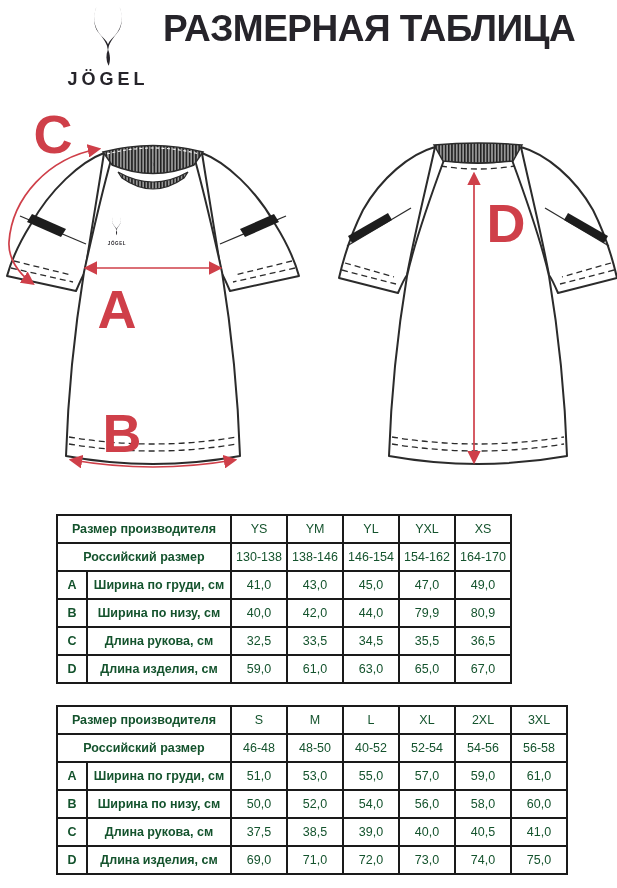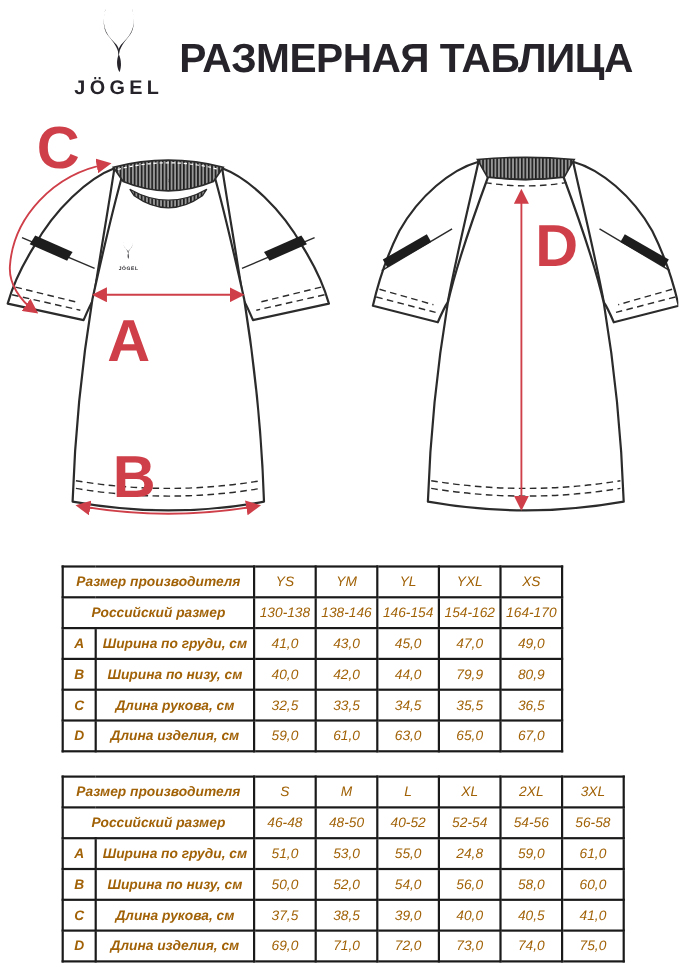--- a/index.html
+++ b/index.html
@@ -2,37 +2,37 @@
 <html><head>
 <meta charset="utf-8">
 <style>
   html,body{margin:0;padding:0;background:#ffffff;}
   .page{position:relative;width:617px;height:888px;background:#fff;overflow:hidden;
         font-family:"Liberation Sans",sans-serif;color:#2b2a2e;}
   
   .brand{position:absolute;left:48px;top:6px;width:120px;text-align:center;}
   .brand svg{display:block;margin:0 auto;}
   .brand-text{font-size:18px;font-weight:700;letter-spacing:4px;color:#26242a;margin-top:1px;}
-  .title{position:absolute;left:163px;top:32px;font-size:37px;font-weight:700;
+  .title{position:absolute;left:163px;top:8px;font-size:37px;font-weight:700;
          letter-spacing:-0.5px;color:#26242a;white-space:nowrap;}
   
   .diagram{position:absolute;left:0;top:95px;}
   .shirt-line{fill:#ffffff;stroke:#2b2b2b;stroke-width:2;stroke-linejoin:round;}
   .seam{fill:none;stroke:#2b2b2b;stroke-width:1.3;}
   .dash{fill:none;stroke:#2b2b2b;stroke-width:1.3;stroke-dasharray:6 4;}
   .dashw{fill:none;stroke:#ffffff;stroke-width:1.1;stroke-dasharray:3 2.5;}
   .stripe{fill:#1d1d1d;stroke:none;}
   .redline{fill:none;stroke:#cf3f49;stroke-width:1.7;}
   .redletter{fill:#cf3f49;font-family:"Liberation Sans",sans-serif;font-weight:700;
              font-size:54px;text-anchor:middle;}
   .mark-fill{fill:#26242a;}
   .chest-text{fill:#26242a;font-size:4.5px;font-weight:700;letter-spacing:0.6px;text-anchor:middle;}
   
   table.size-table{position:absolute;border-collapse:collapse;table-layout:fixed;
-                   font-family:"Liberation Sans",sans-serif;color:#a16207;font-style:italic;}
+                   font-family:"Liberation Sans",sans-serif;color:#14532d;}
   table.t1{left:56px;top:514px;width:454px;}
   table.t2{left:56px;top:705px;width:511px;}
   table.size-table td{border:2px solid #1a1a1a;height:26px;text-align:center;
                       font-size:12.5px;padding:0 2px;}
   td.hd{font-weight:700;font-size:13.5px;}
   td.lt{font-weight:700;font-size:14px;}
   td.lb{text-align:left;padding-left:11px;font-weight:700;font-size:13px;}
   td.sz{font-size:13px;margin-top:28px;}
 </style>
 </head>
@@ -230,21 +230,21 @@
       <td>52-54</td>
       <td>54-56</td>
       <td>56-58</td>
     </tr>
     <tr>
       <td class="lt">A</td>
       <td class="lb">Ширина по груди, см</td>
       <td>51,0</td>
       <td>53,0</td>
       <td>55,0</td>
-      <td>24,8</td>
+      <td>57,0</td>
       <td>59,0</td>
       <td>61,0</td>
     </tr>
     <tr>
       <td class="lt">B</td>
       <td class="lb">Ширина по низу, см</td>
       <td>50,0</td>
       <td>52,0</td>
       <td>54,0</td>
       <td>56,0</td>

